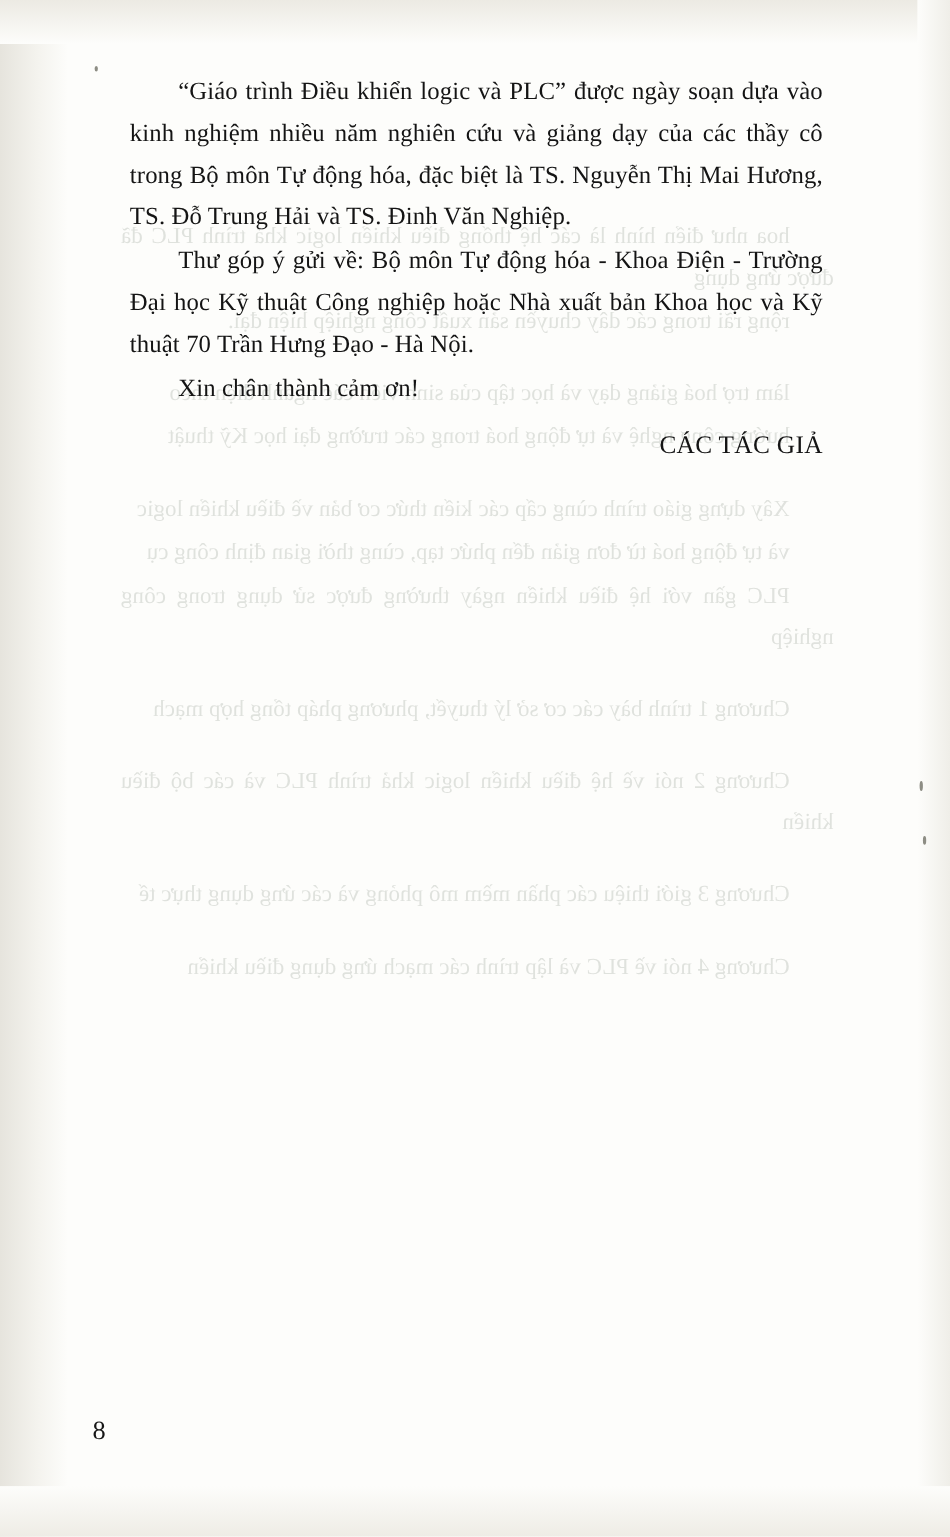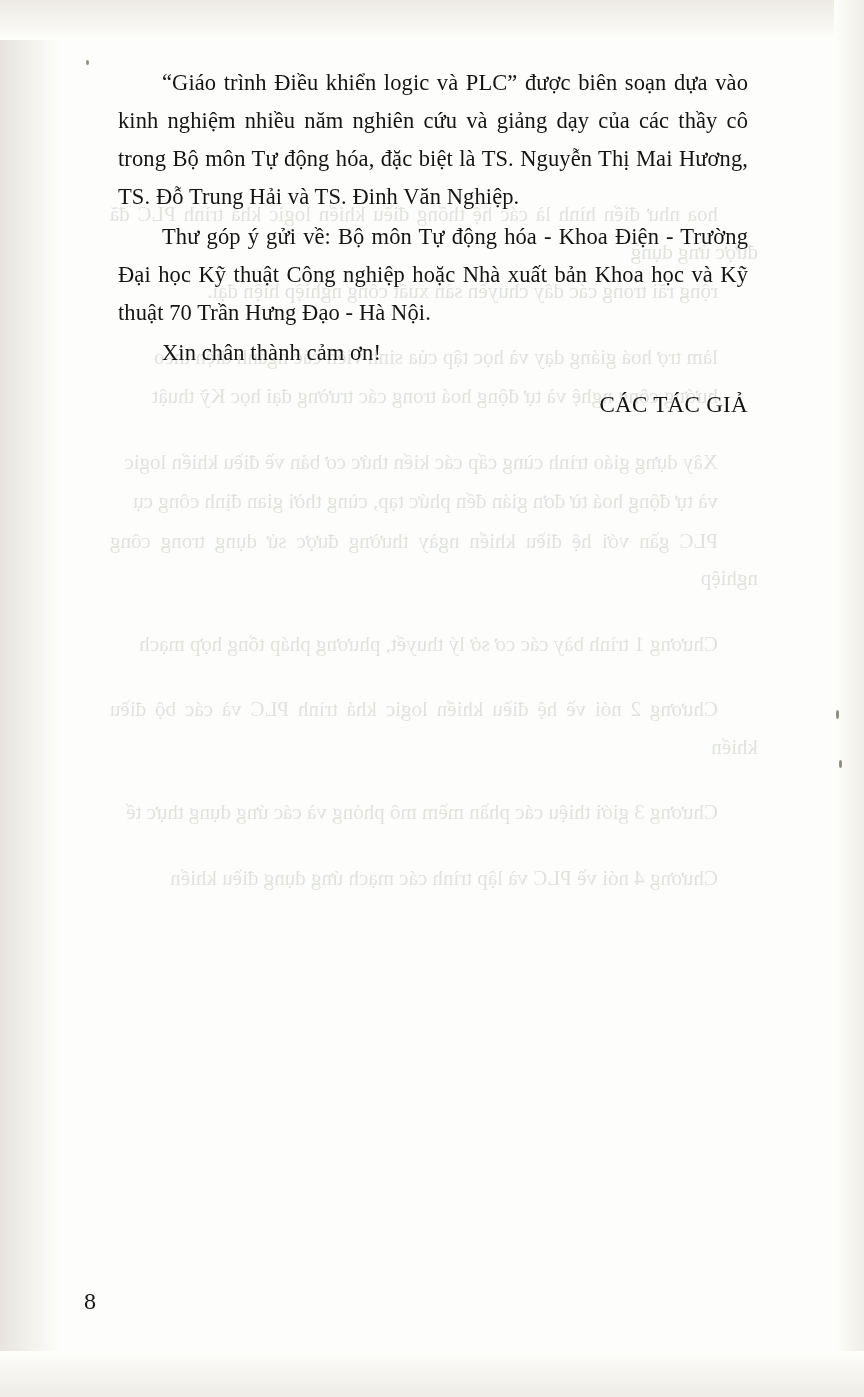--- a/index.html
+++ b/index.html
@@ -147,21 +147,21 @@
     <p>Chương 2 nói về hệ điều khiển logic khả trình PLC và các bộ điều khiển</p>
     <div class="gap"></div>
     <p>Chương 3 giới thiệu các phần mềm mô phỏng và các ứng dụng thực tế</p>
     <div class="gap"></div>
     <p>Chương 4 nói về PLC và lập trình các mạch ứng dụng điều khiển</p>
   </div>
 
   <div class="content">
 
     <p class="para">
-      <span class="italic">“Giáo trình Điều khiển logic và PLC”</span><span> được biên soạn dựa vào kinh nghiệm nhiều năm nghiên cứu và giảng dạy của các thầy cô trong Bộ môn Tự động hóa, đặc biệt là TS. Nguyễn Thị Mai Hương, TS. Đỗ Trung Hải và TS. Đinh Văn Nghiệp.</span>
+      <span class="italic">“Giáo trình Điều khiển logic và PLC”</span><span> được ngày soạn dựa vào kinh nghiệm nhiều năm nghiên cứu và giảng dạy của các thầy cô trong Bộ môn Tự động hóa, đặc biệt là TS. Nguyễn Thị Mai Hương, TS. Đỗ Trung Hải và TS. Đinh Văn Nghiệp.</span>
     </p>
 
 
 
     <p class="para">Thư góp ý gửi về: Bộ môn Tự động hóa - Khoa Điện - Trường Đại học Kỹ thuật Công nghiệp hoặc Nhà xuất bản Khoa học và Kỹ thuật 70 Trần Hưng Đạo - Hà Nội.</p>
 
     <p class="para last-line-left">Xin chân thành cảm ơn!</p>
 
     <p class="signature">CÁC TÁC GIẢ</p>
 

